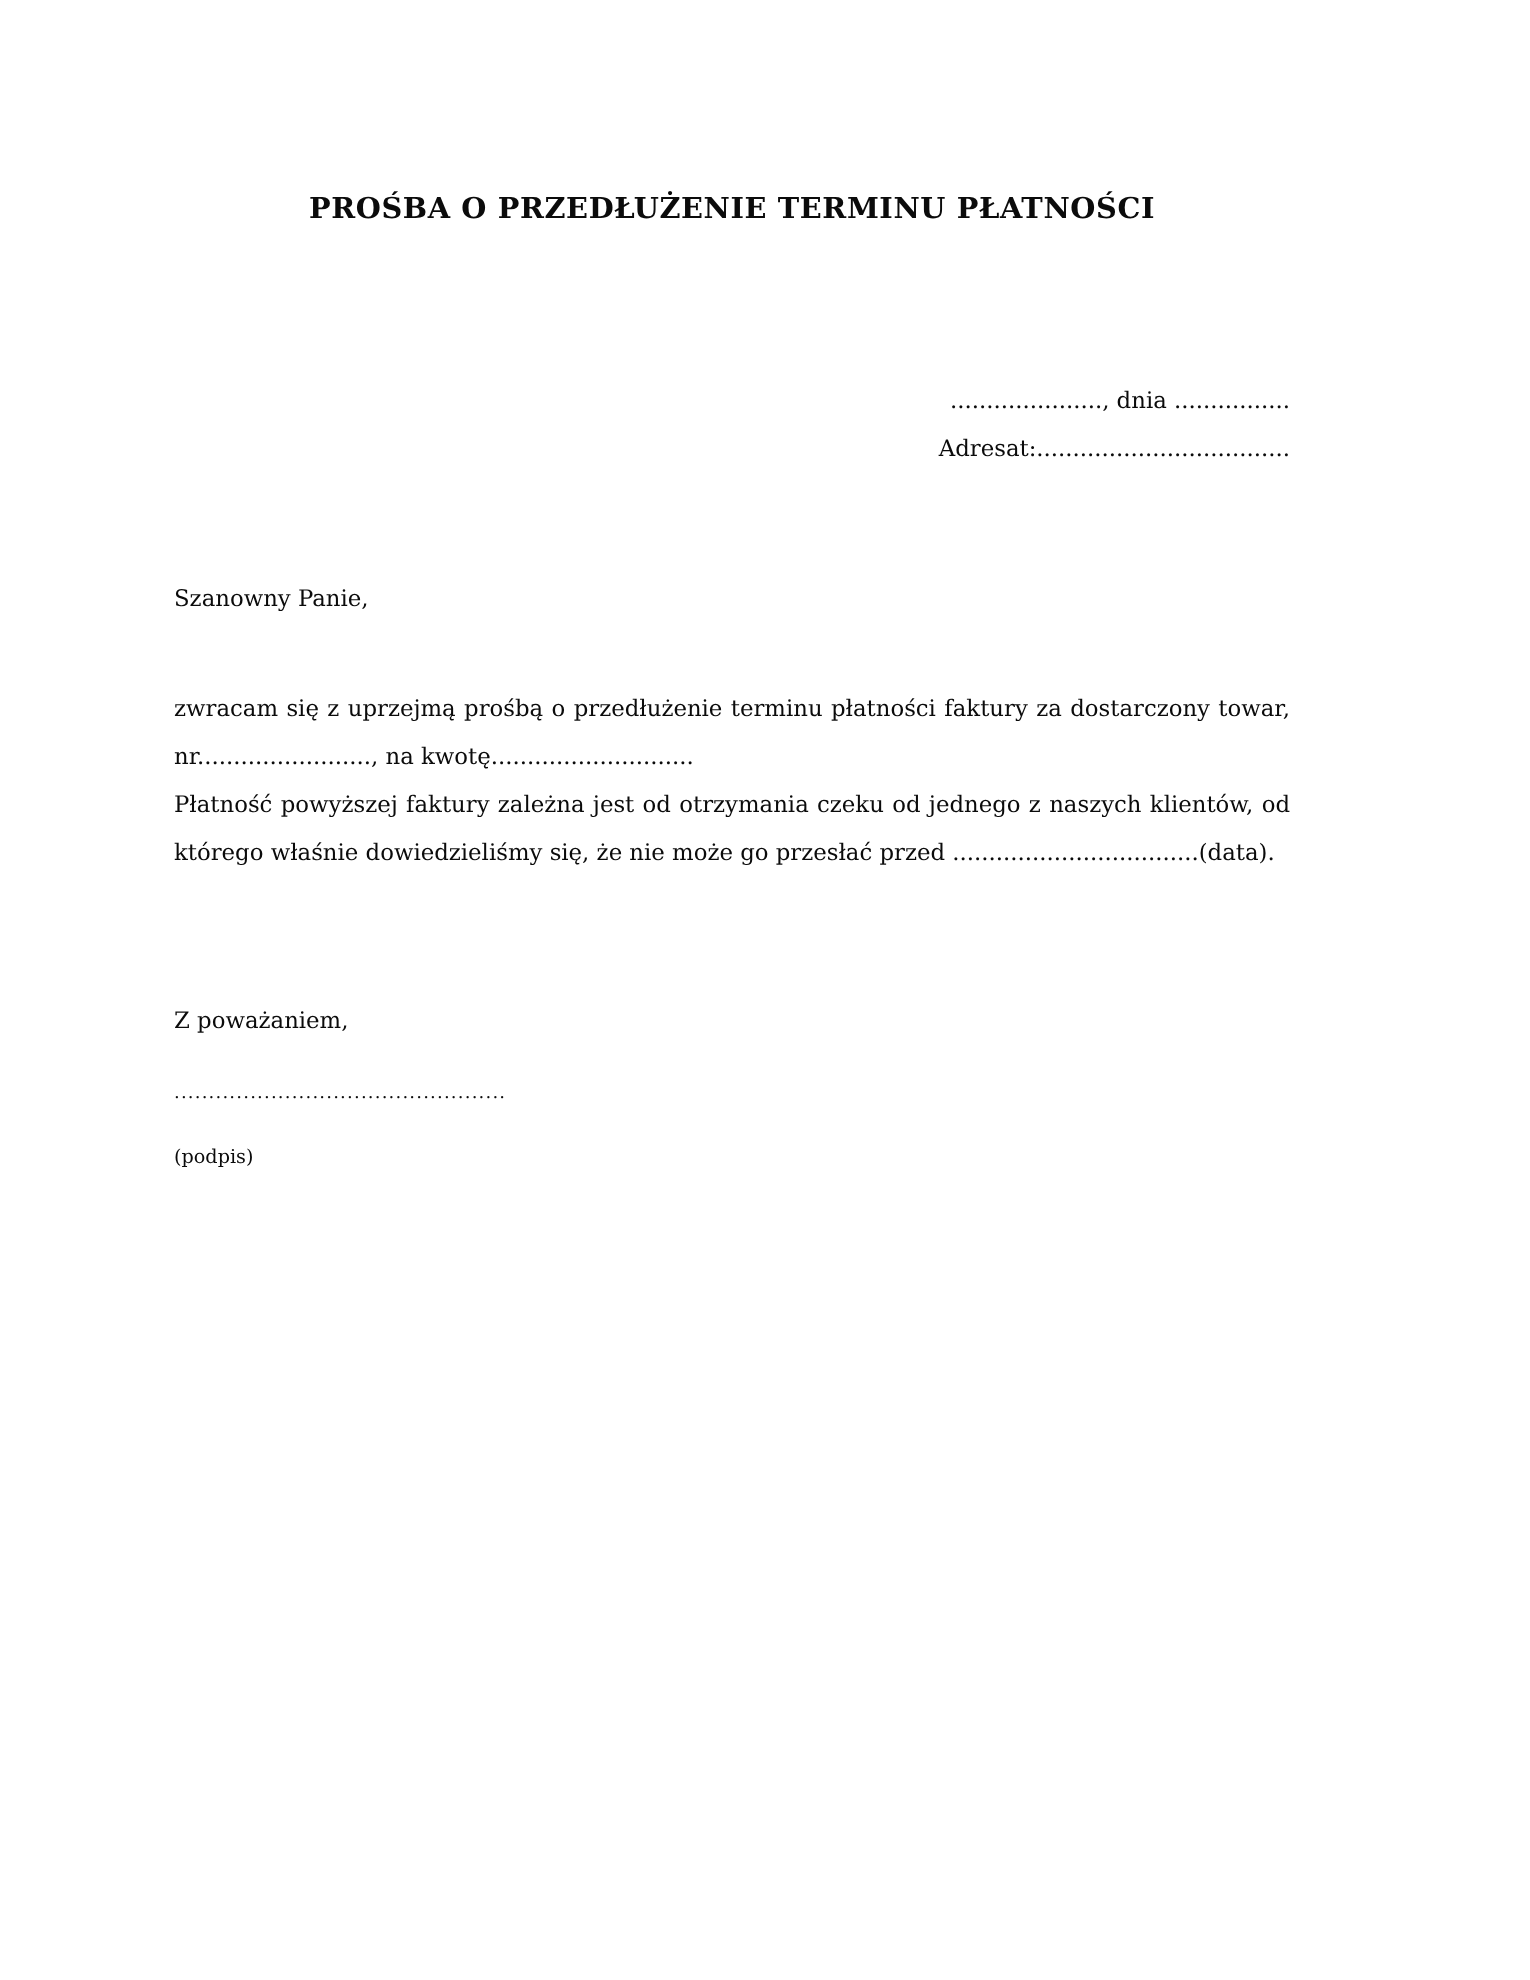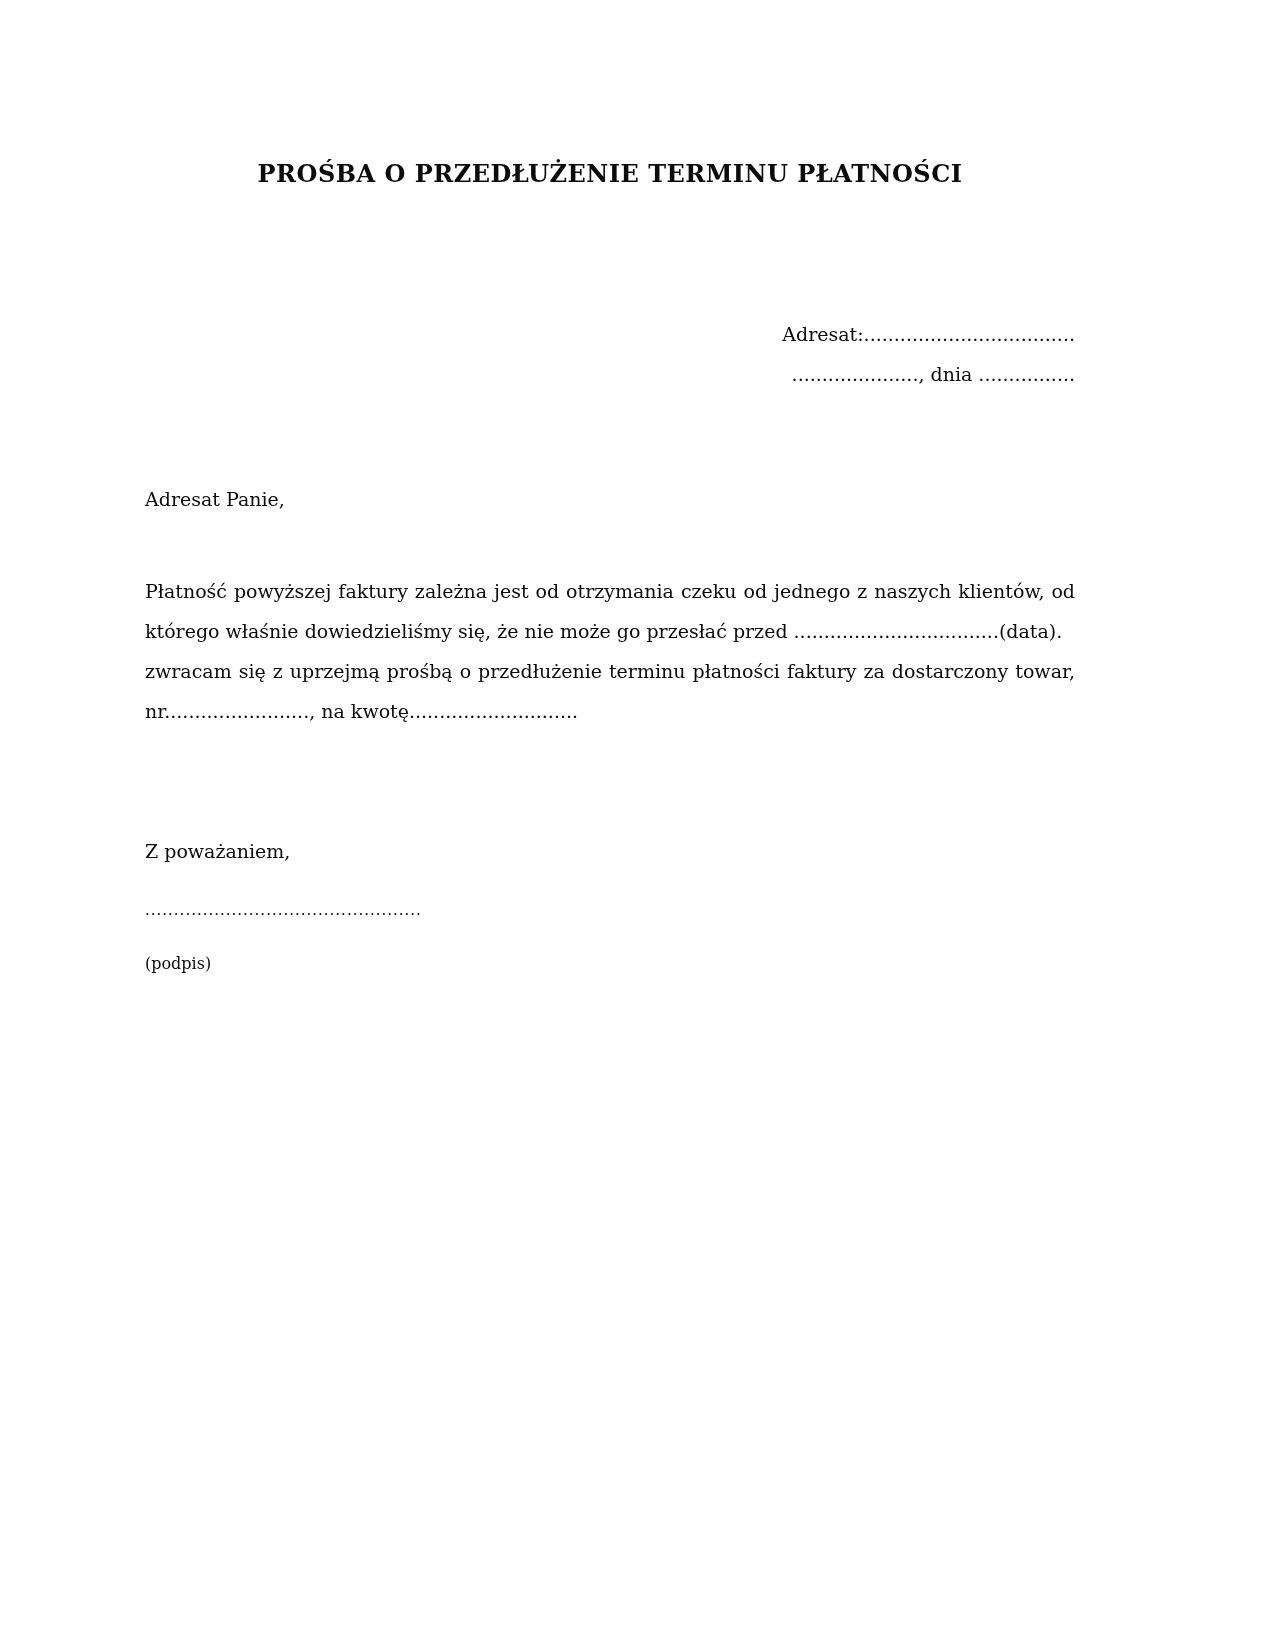--- a/index.html
+++ b/index.html
@@ -73,29 +73,29 @@
   }
 </style>
 </head>
 <body>
 
 <div class="page">
 
   <h1 class="title">PROŚBA O PRZEDŁUŻENIE TERMINU PŁATNOŚCI</h1>
 
   <div class="meta">
+    <div class="meta-line">....................., dnia ................</div>
     <div class="meta-line">Adresat:...................................</div>
-    <div class="meta-line">....................., dnia ................</div>
   </div>
 
-  <p class="salutation">Adresat Panie,</p>
+  <p class="salutation">Szanowny Panie,</p>
 
   <div class="body-block">
+    <p>zwracam się z uprzejmą prośbą o przedłużenie terminu płatności faktury za dostarczony towar, nr........................, na kwotę............................</p>
     <p>Płatność powyższej faktury zależna jest od otrzymania czeku od jednego z naszych klientów, od którego właśnie dowiedzieliśmy się, że nie może go przesłać przed ..................................(data).</p>
-    <p>zwracam się z uprzejmą prośbą o przedłużenie terminu płatności faktury za dostarczony towar, nr........................, na kwotę............................</p>
   </div>
 
   <div class="closing-block">
     <p class="closing">Z poważaniem,</p>
     <div class="signature">
       <div class="signature-dots">................................................</div>
       <div class="signature-label">(podpis)</div>
     </div>
   </div>
 

